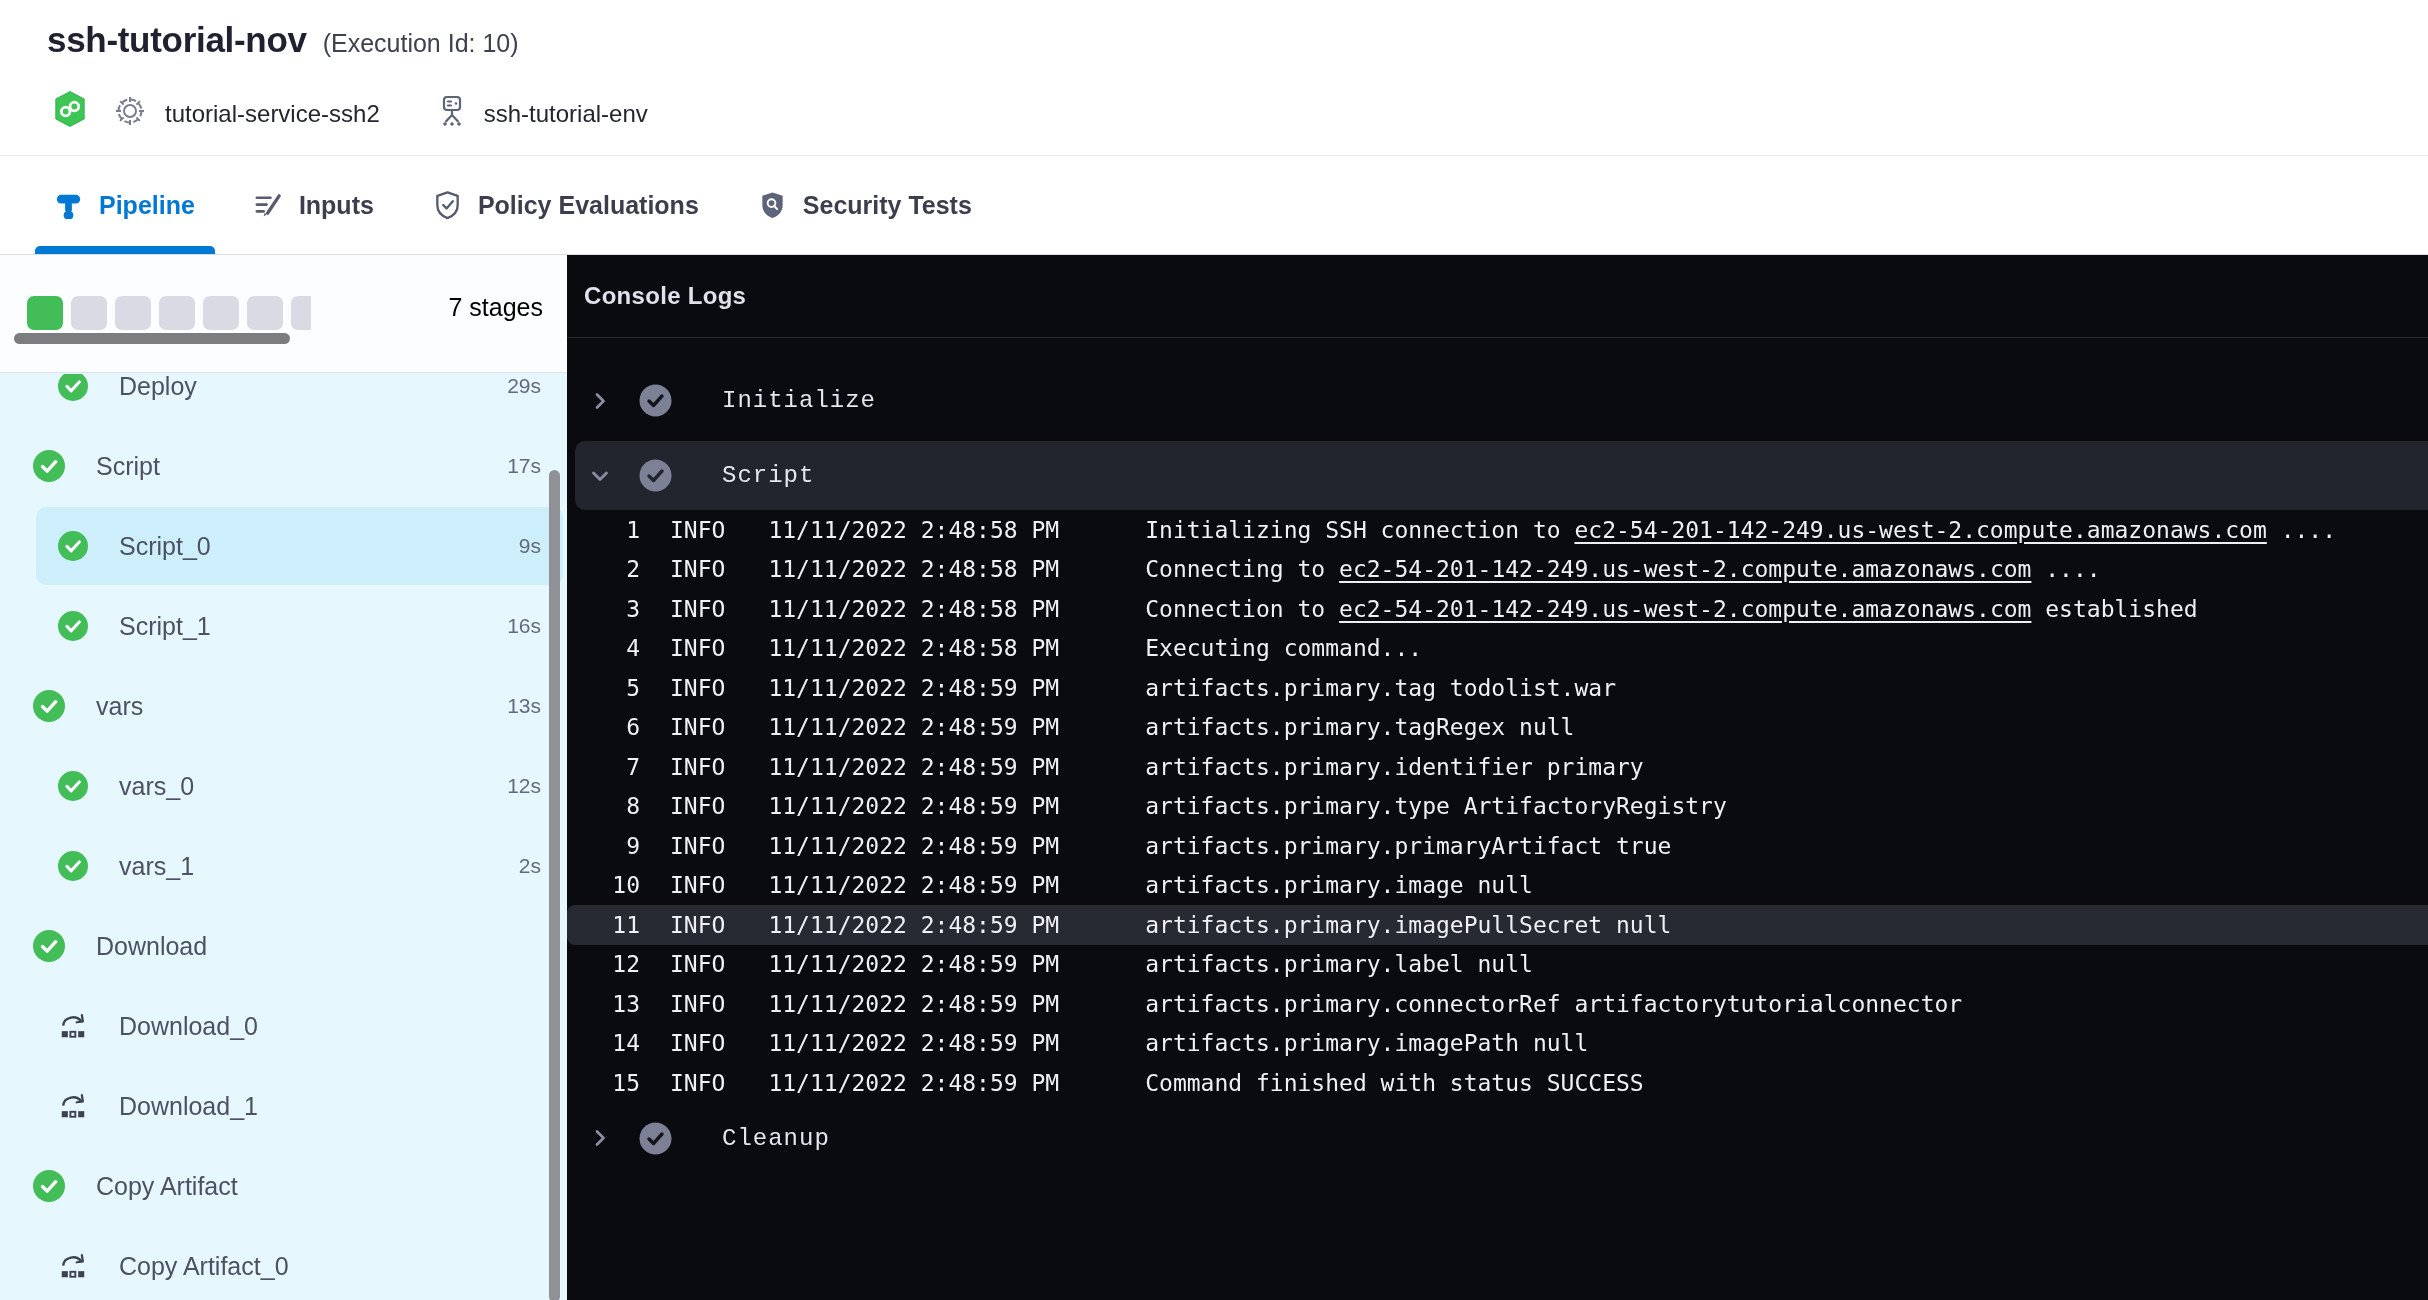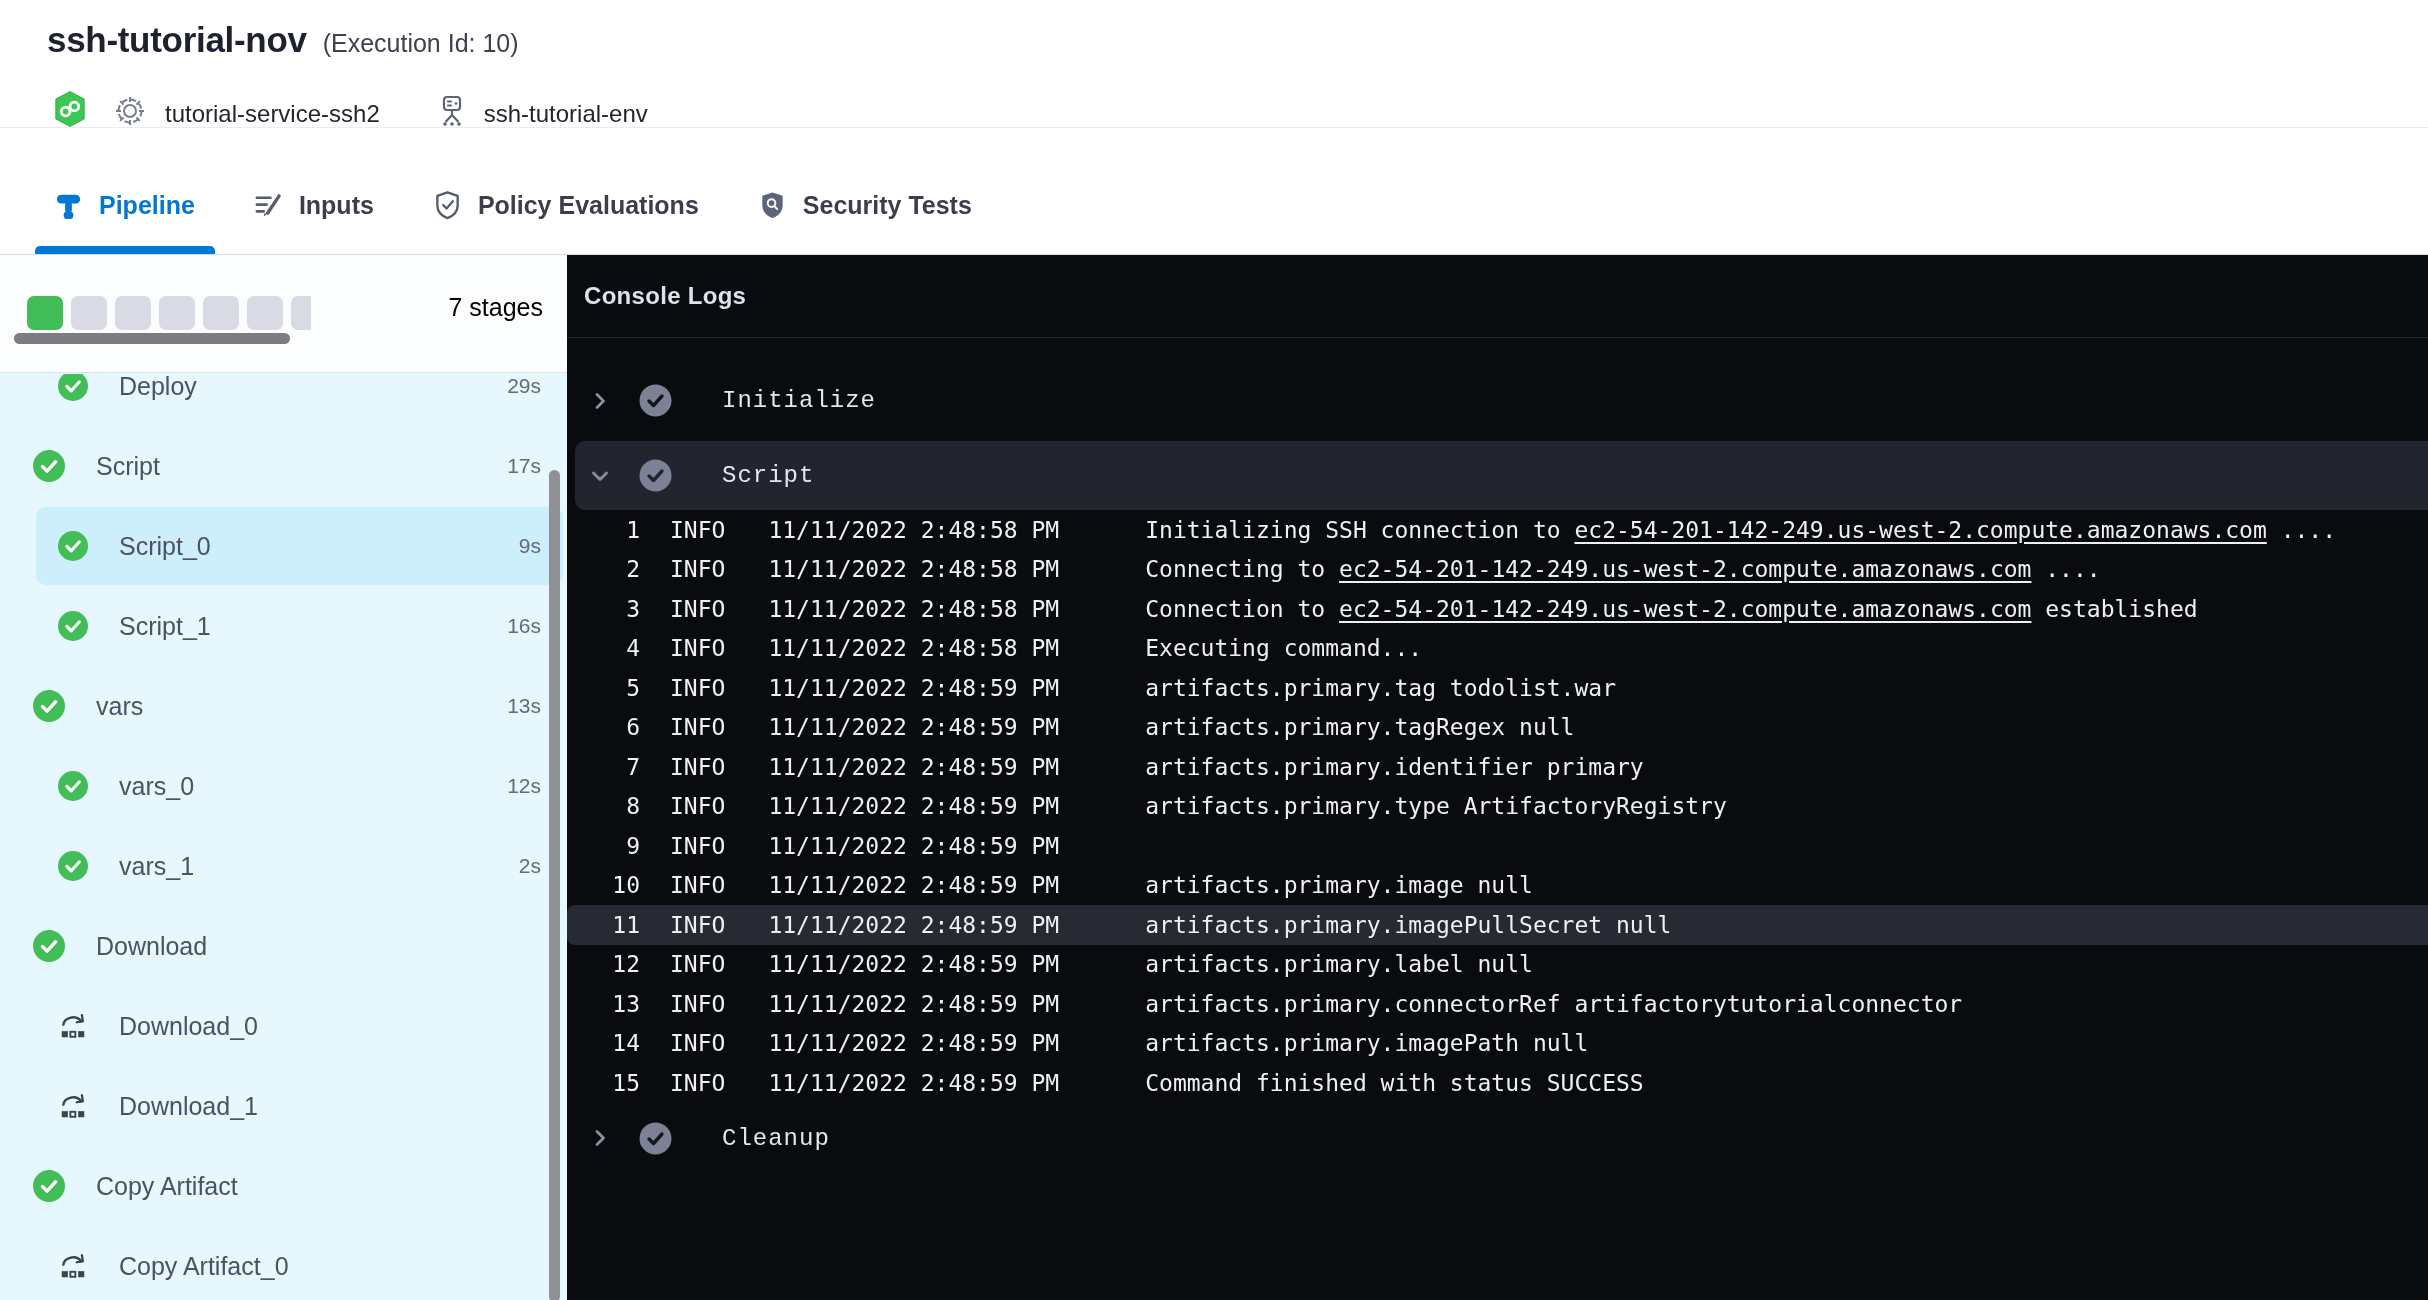--- a/index.html
+++ b/index.html
@@ -2,21 +2,21 @@
 <html><head>
 <meta charset="utf-8">
 <style>
   * { margin:0; padding:0; box-sizing:border-box; }
   html,body { background:#ffffff; }
   #app {
     position:relative; width:2428px; height:1300px; overflow:hidden;
     background:#ffffff; font-family:"Liberation Sans", sans-serif;
   }
   
-  .top-header { position:absolute; top:0; left:0; right:0; height:128px; background:#fff; border-bottom:1px solid #e9ebf0; }
+  .top-header { position:absolute; top:0; left:0; right:0; height:156px; background:#fff; border-bottom:1px solid #e9ebf0; }
   .title-row { position:absolute; top:20px; left:47px; display:flex; align-items:baseline; gap:16px; }
   .page-title { font-size:35px; font-weight:bold; color:#1f2130; letter-spacing:-0.3px; }
   .exec-id { font-size:25px; color:#3e414e; }
   .meta-row { position:absolute; top:90px; left:53px; display:flex; align-items:flex-end; }
   .meta-text { font-size:24px; color:#24262f; }
   .svc-hex { width:34px; height:38px; display:inline-flex; }
   .gear-icon { margin-left:26px; width:34px; height:34px; display:inline-flex; }
   .meta-row .svc-name { margin-left:18px; }
   .env-icon { margin-left:56px; width:32px; height:34px; display:inline-flex; }
   .meta-row .env-name { margin-left:16px; }
@@ -411,20 +411,21 @@
             <div class="log-line">
     <span class="num">8</span>
     <span class="level">INFO</span>
     <span class="time">11/11/2022 2:48:59 PM</span>
     <span class="msg">artifacts.primary.type ArtifactoryRegistry</span>
   </div>
             <div class="log-line">
     <span class="num">9</span>
     <span class="level">INFO</span>
     <span class="time">11/11/2022 2:48:59 PM</span>
+    <span class="msg">artifacts.primary.primaryArtifact true</span>
   </div>
             <div class="log-line">
     <span class="num">10</span>
     <span class="level">INFO</span>
     <span class="time">11/11/2022 2:48:59 PM</span>
     <span class="msg">artifacts.primary.image null</span>
   </div>
             <div class="log-line hl">
     <span class="num">11</span>
     <span class="level">INFO</span>

